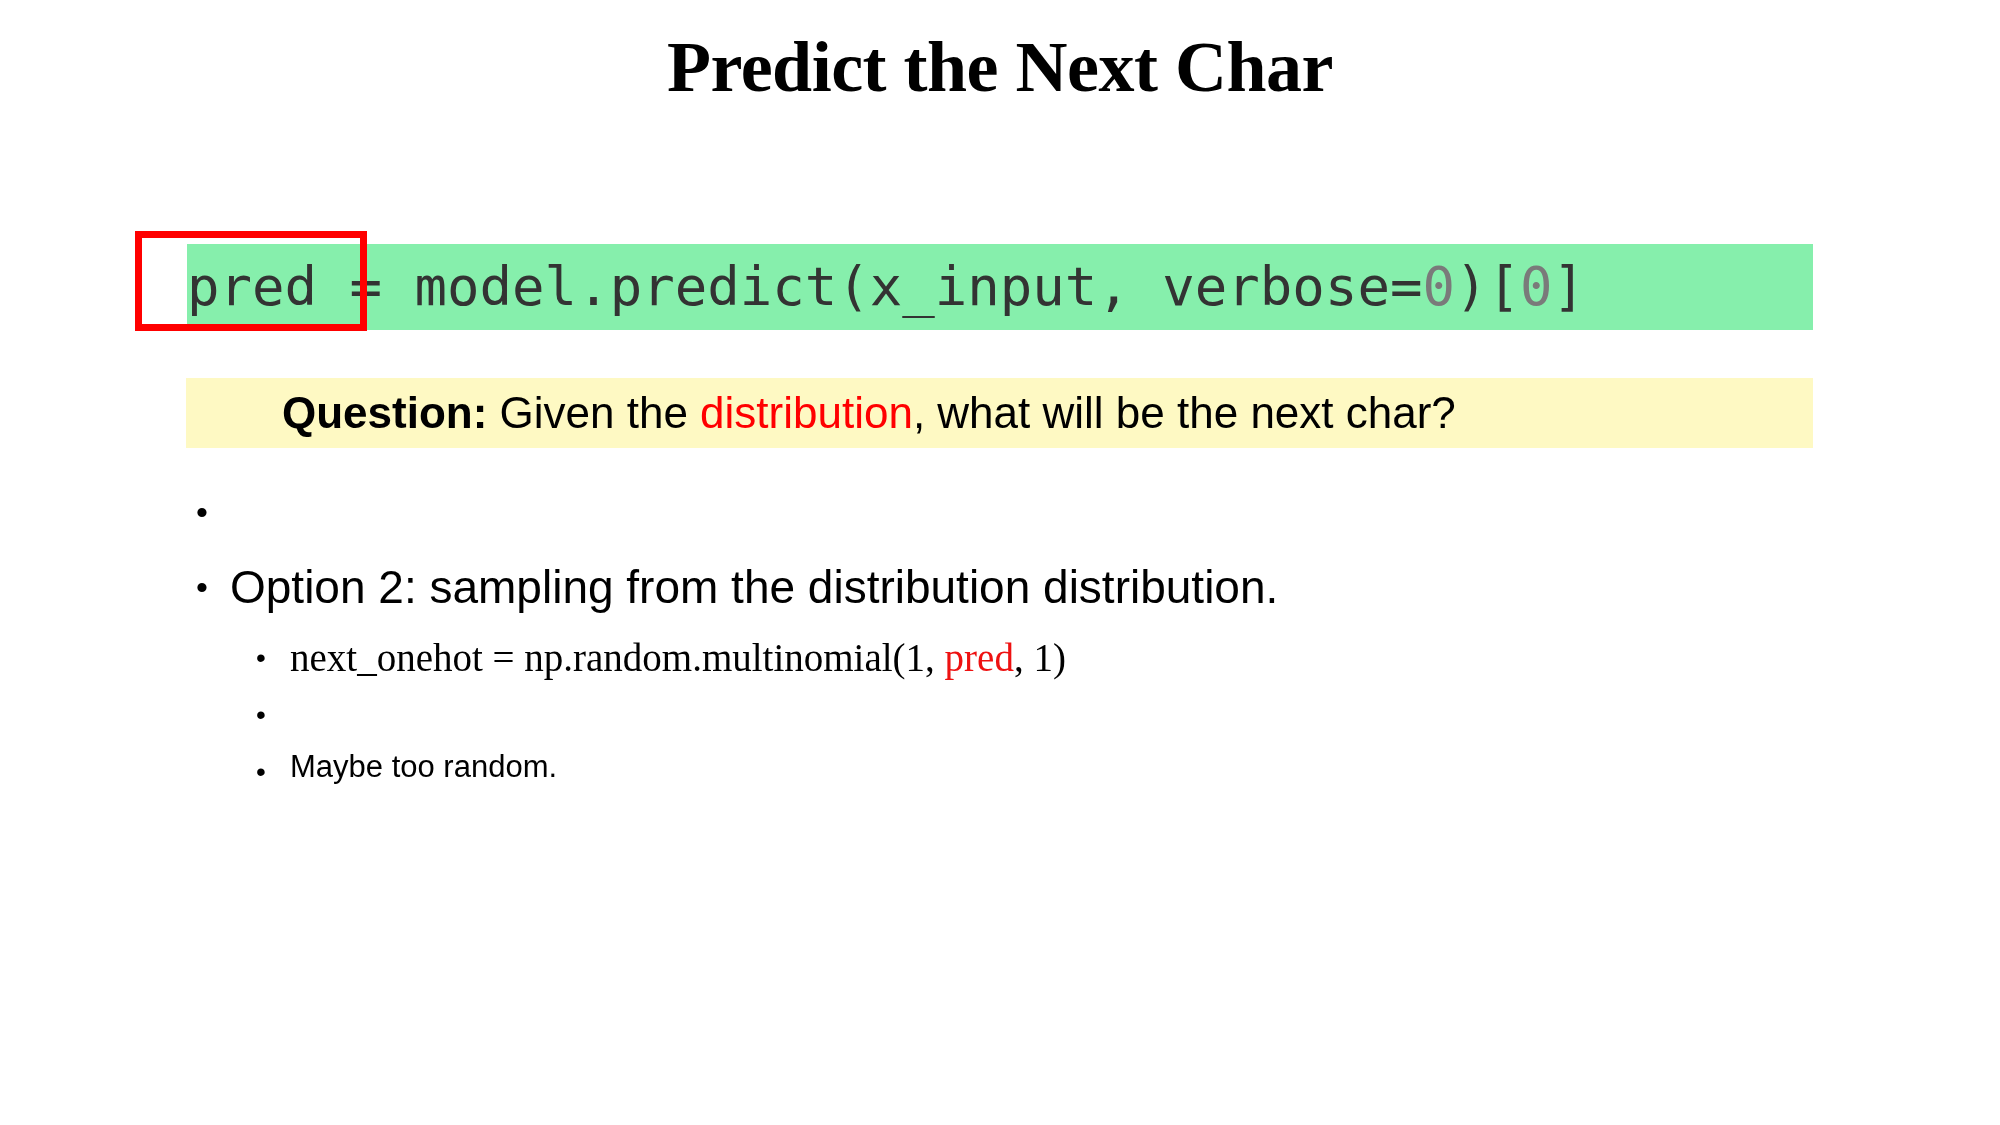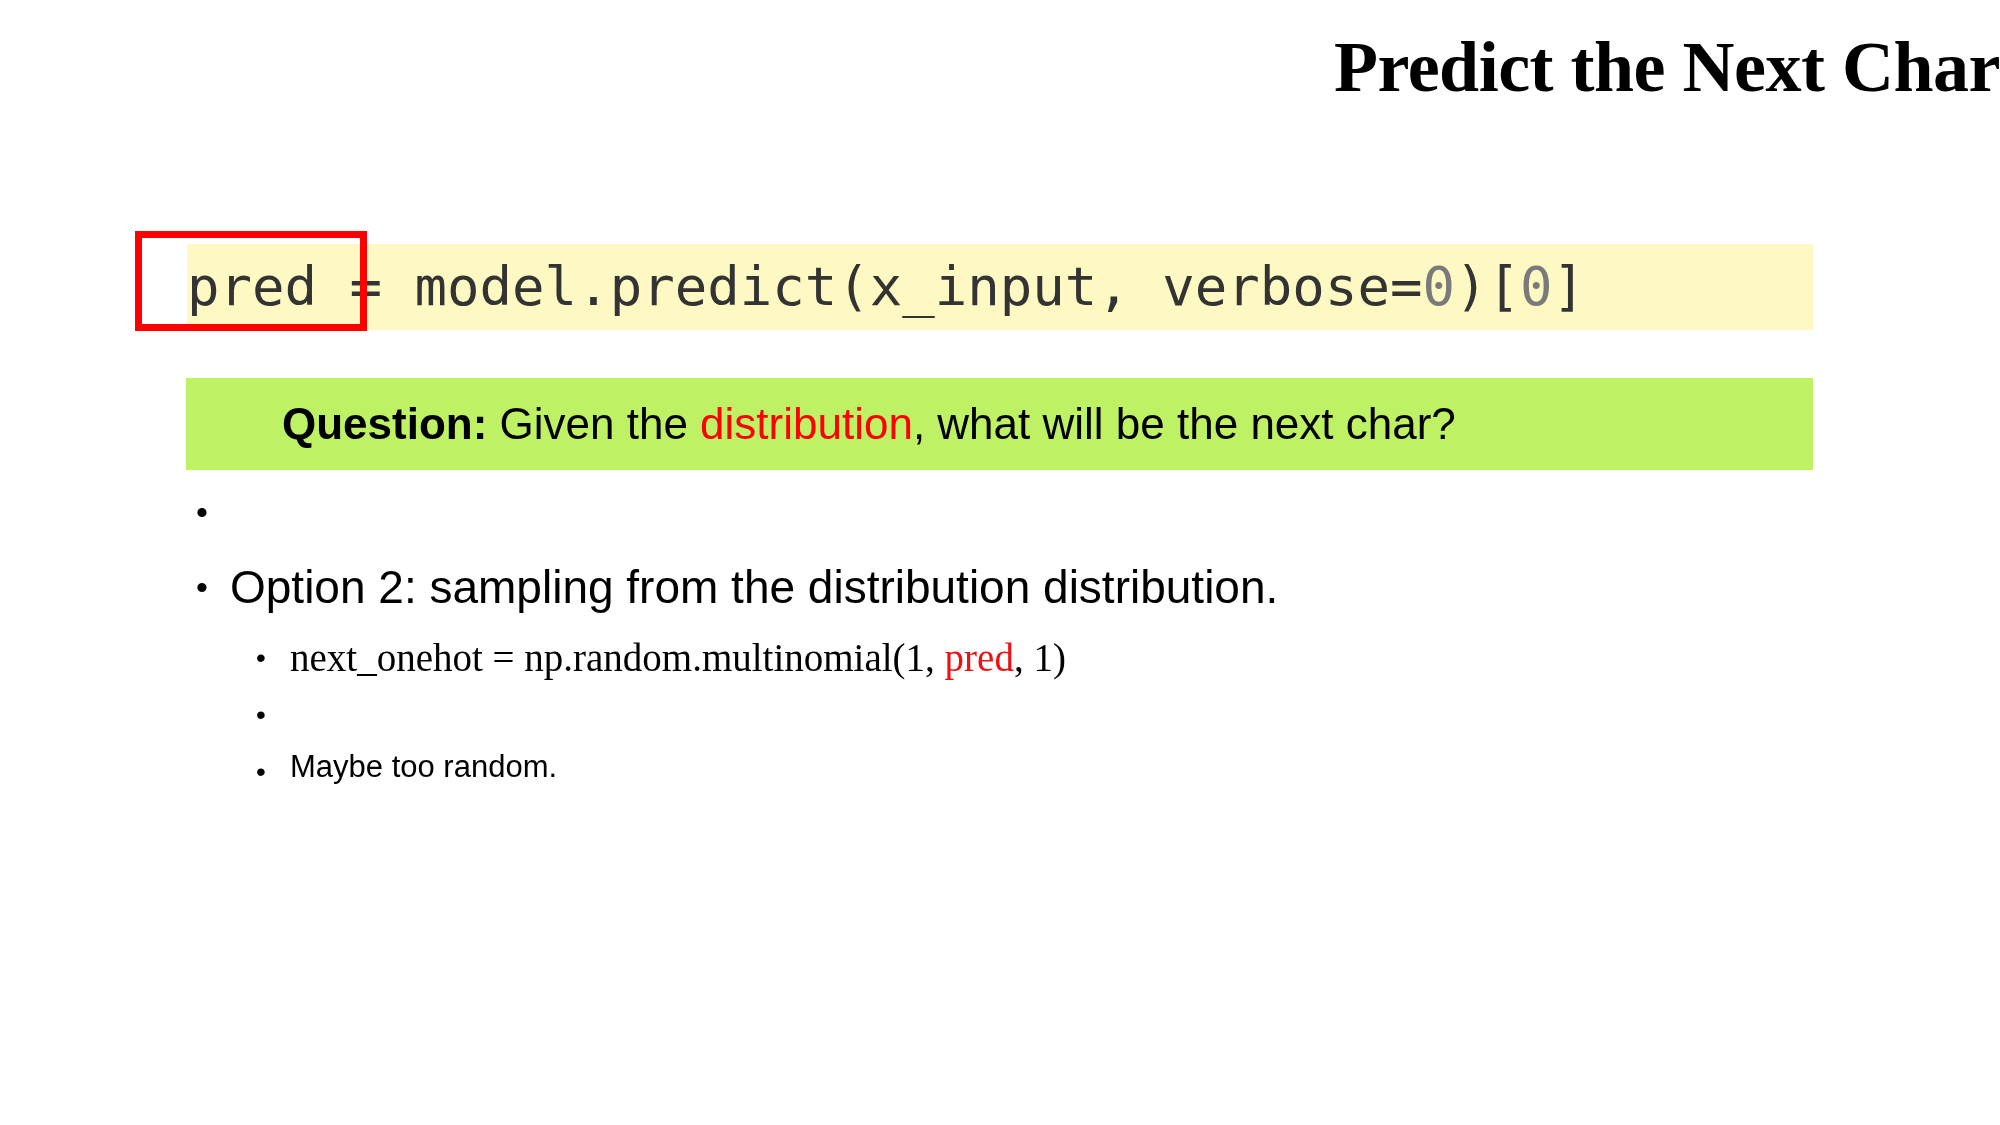--- a/index.html
+++ b/index.html
@@ -15,37 +15,37 @@
     font-family: "Liberation Sans", sans-serif;
     -webkit-font-smoothing: antialiased;
   }
 
   
   .slide-title {
     position: absolute;
     left: 0;
     top: 26px;
     width: 2000px;
-    text-align: right;
+    text-align: center;
     font-family: "Liberation Serif", serif;
     font-weight: bold;
     font-size: 72px;
     line-height: 1.15;
     color: #000000;
     letter-spacing: -0.5px;
   }
 
   
   .code-block {
     position: absolute;
     left: 187px;
     top: 244px;
     width: 1626px;
     height: 86px;
-    background: #fef9c3;
+    background: #86efac;
     display: flex;
     align-items: flex-start;
     box-sizing: border-box;
   }
   .code-line {
     font-family: "DejaVu Sans Mono", "Liberation Mono", monospace;
     font-size: 54px;
     line-height: 86px;
     white-space: pre;
     color: #333333;
@@ -64,22 +64,22 @@
     box-sizing: border-box;
     background: transparent;
   }
 
   
   .question-banner {
     position: absolute;
     left: 186px;
     top: 378px;
     width: 1627px;
-    height: 92px;
-    background: #bef264;
+    height: 70px;
+    background: #fef9c3;
     display: flex;
     align-items: center;
     box-sizing: border-box;
     padding-left: 96px;
   }
   .question-text {
     font-size: 44px;
     line-height: 1.1;
     color: #000000;
     white-space: pre;

